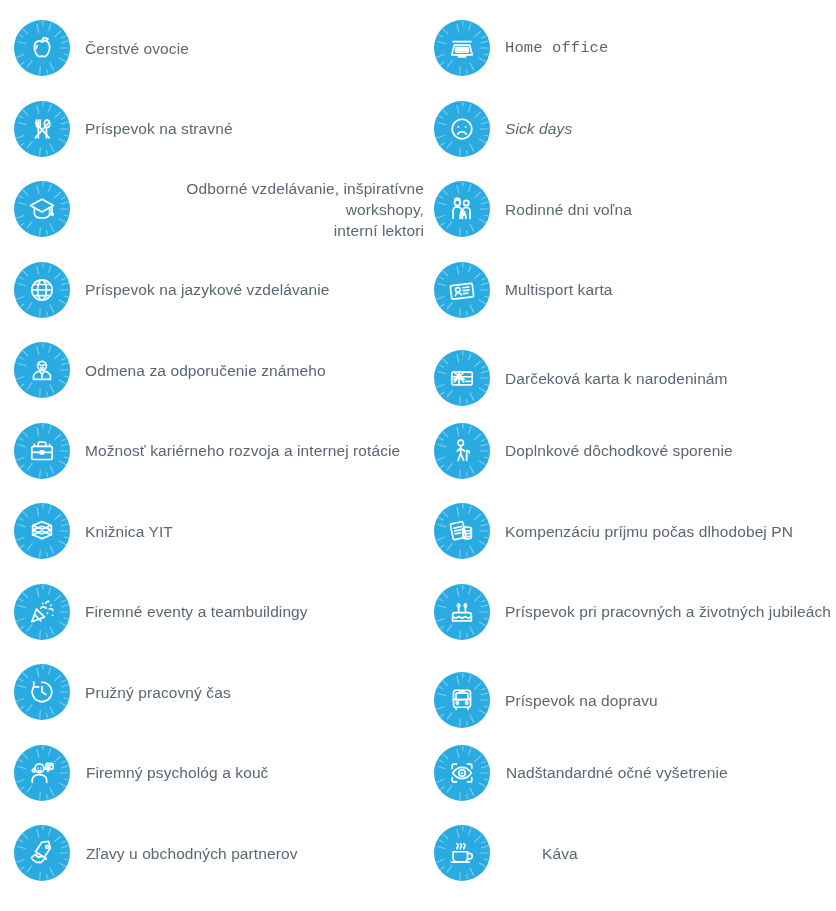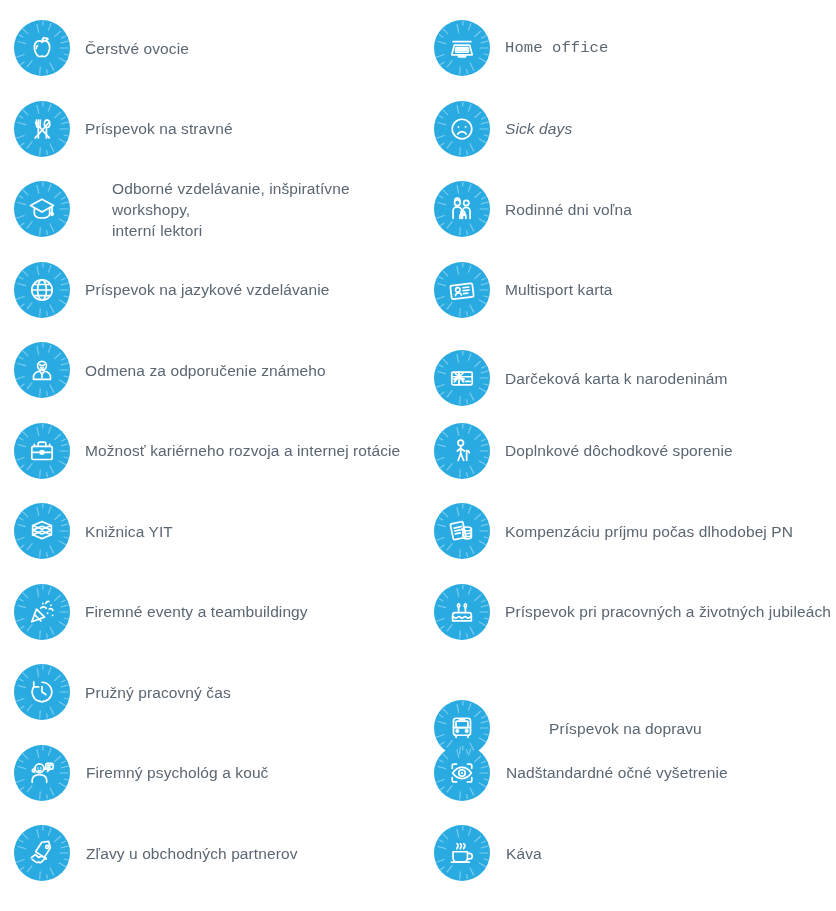--- a/index.html
+++ b/index.html
@@ -6,21 +6,21 @@
   html,body{margin:0;padding:0;}
   body{
     width:836px;height:911px;
     background:#ffffff;
     font-family:"Liberation Sans","DejaVu Sans",sans-serif;
     -webkit-font-smoothing:antialiased;
     overflow:hidden;
   }
   .benefits-grid{
     position:relative;
-    width:836px;height:639px;
+    width:836px;height:639px;text-align:right;
   }
   .benefit-item{
     position:absolute;
     display:flex;
     align-items:center;
     box-sizing:border-box;
   }
   .benefit-item.col-left{ left:14px; width:410px; }
   .benefit-item.col-right{ left:434px; width:402px; }
 
@@ -637,21 +637,21 @@
           <g fill="none" stroke="#ffffff" stroke-width="2" stroke-linecap="round" stroke-linejoin="round">
       <path d="M20 8.5a11.5 11.5 0 11-9.7 5.3"></path>
       <path d="M10.3 8.2v5.8h5.8"></path>
       <path d="M20 13.5V20l4.5 3"></path>
       <path d="M29 26.5l.01 0M26 29.4l.01 0M22 31l.01 0M17.5 31l.01 0M13.5 29.4l.01 0M10.6 26.5l.01 0" stroke-width="2.4"></path>
     </g>
         </svg>
       </div>
       <div class="benefit-label">Pružný pracovný čas</div>
     </div>
-    <div class="benefit-item col-right" style="top: 700px; height: 56px; gap: 44px;">
+    <div class="benefit-item col-right" style="top: 672px; height: 56px;">
       <div class="benefit-icon">
         <svg class="sparkles" viewBox="0 0 56 56" aria-hidden="true" stroke="#ffffff" stroke-width="1.2" stroke-linecap="round">
           <line x1="46.0" y1="28.0" x2="54.0" y2="28.0"></line>
           <line x1="45.3" y1="38.0" x2="51.4" y2="41.5"></line>
           <line x1="36.0" y1="43.0" x2="39.7" y2="50.1"></line>
           <line x1="26.3" y1="46.9" x2="25.7" y2="53.9"></line>
           <line x1="18.1" y1="40.6" x2="13.2" y2="46.9"></line>
           <line x1="10.1" y1="34.5" x2="2.6" y2="37.2"></line>
           <line x1="11.6" y1="23.6" x2="3.9" y2="21.5"></line>
           <line x1="13.9" y1="13.9" x2="8.9" y2="8.9"></line>
@@ -780,21 +780,21 @@
       <circle cx="26" cy="12.8" r="1.7"></circle>
       <path d="M7.5 25.5l4.5-3.5 4 3.2 4.5-1.5 4.5 3.5"></path>
       <path d="M8.5 27.5l4.5 3.2c1 .7 2.2.6 3-.3"></path>
       <path d="M16.5 30.8c1 .7 2.2.6 3-.3l5-5"></path>
       <path d="M12.5 22l3.5 3.2"></path>
     </g>
         </svg>
       </div>
       <div class="benefit-label">Zľavy u obchodných partnerov</div>
     </div>
-    <div class="benefit-item col-right indent" style="top: 825px; height: 56px;">
+    <div class="benefit-item col-right indent" style="top: 825px; height: 56px; gap: 36px;">
       <div class="benefit-icon">
         <svg class="sparkles" viewBox="0 0 56 56" aria-hidden="true" stroke="#ffffff" stroke-width="1.2" stroke-linecap="round">
           <line x1="46.0" y1="28.0" x2="54.0" y2="28.0"></line>
           <line x1="45.3" y1="38.0" x2="51.4" y2="41.5"></line>
           <line x1="36.0" y1="43.0" x2="39.7" y2="50.1"></line>
           <line x1="26.3" y1="46.9" x2="25.7" y2="53.9"></line>
           <line x1="18.1" y1="40.6" x2="13.2" y2="46.9"></line>
           <line x1="10.1" y1="34.5" x2="2.6" y2="37.2"></line>
           <line x1="11.6" y1="23.6" x2="3.9" y2="21.5"></line>
           <line x1="13.9" y1="13.9" x2="8.9" y2="8.9"></line>

